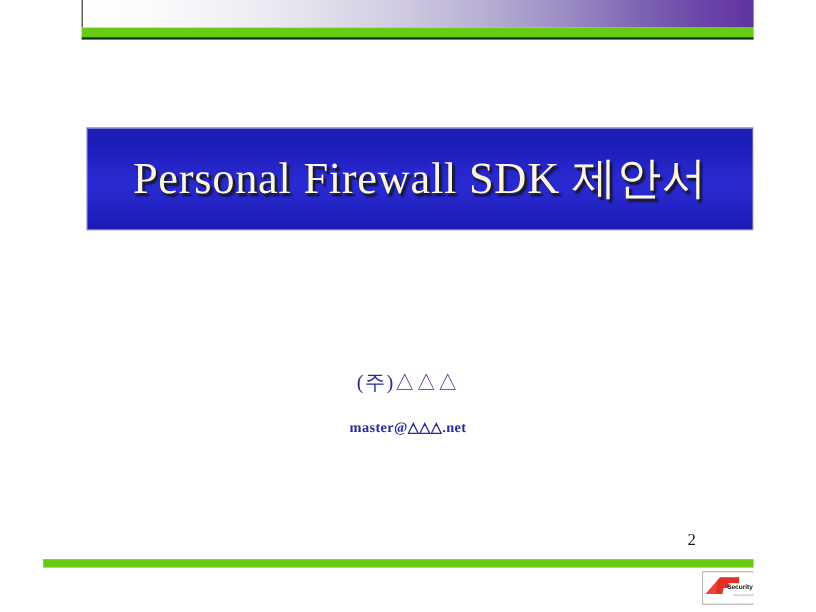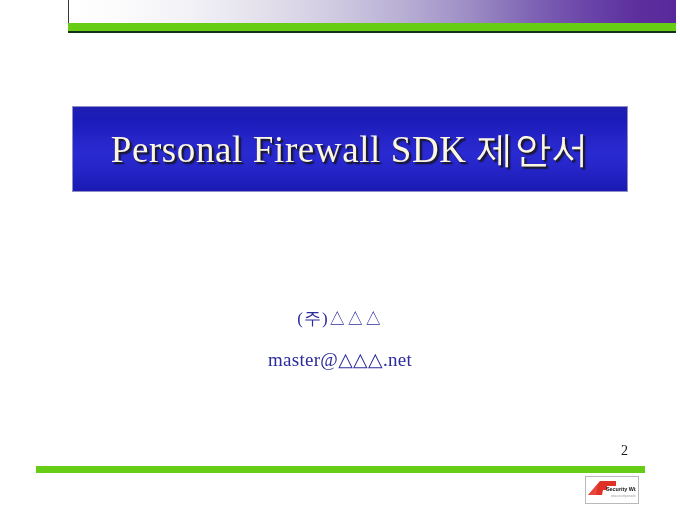--- a/index.html
+++ b/index.html
@@ -16,21 +16,20 @@
   }
 
   .slide {
     position: absolute;
     left: 0;
     top: 0;
     width: 628px;
     height: 510px;
     background: #ffffff;
     overflow: hidden;
-    padding-left: 48px;
   }
 
   
   .top-band {
     position: absolute;
     left: 68px;
     top: 0;
     width: 612px;
     height: 23px;
     background: linear-gradient(to right,
@@ -131,22 +130,22 @@
     font-size: 19px;
     font-weight: bold;
     color: #7b78c9;
     text-decoration: underline;
     text-decoration-color: #a8a6d8;
     letter-spacing: 0.3px;
     margin-bottom: 19px;
     cursor: pointer;
   }
   .email {
-    font-size: 19px;
-    font-weight: normal;
+    font-size: 12px;
+    font-weight: bold;
     color: #2b2b9b;
     letter-spacing: 0.3px;
   }
 
   
   .page-number {
     position: absolute;
     right: 48px;
     top: 443px;
     font-family: "Liberation Serif", serif;

